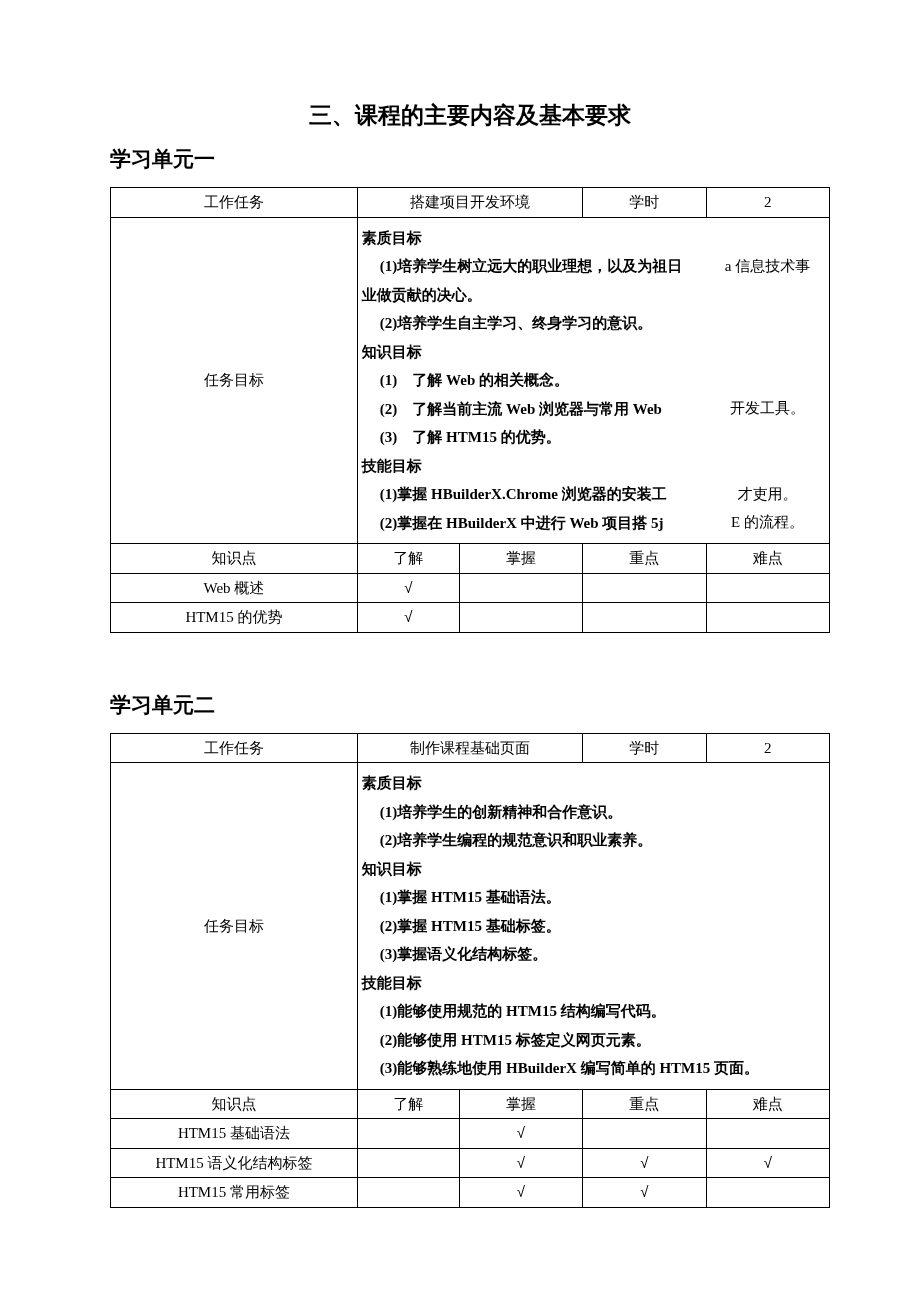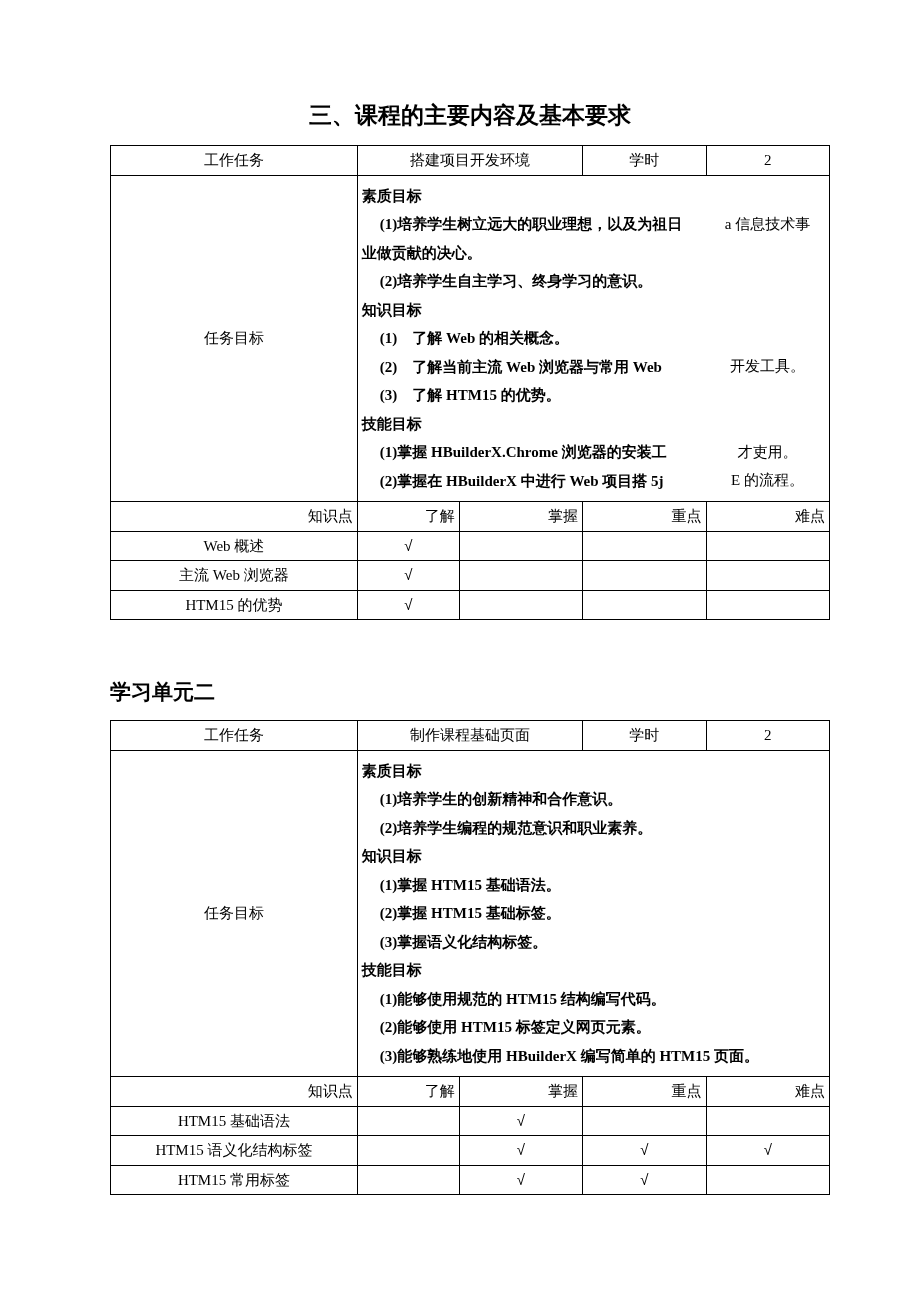--- a/index.html
+++ b/index.html
@@ -56,30 +56,31 @@
     .goals-cell p { margin: 0; font-weight: bold; }
     .small-right {
       text-align: center;
       vertical-align: top;
       padding: 6px 2px;
       line-height: 1.9;
       font-size: 15px;
       border-left: none;
     }
     .small-right-merge-left { border-right: none; }
-    .kp-header td { font-family: "SimSun", "宋体", serif; text-align: right; }
+    .kp-header td { font-family: "SimSun", "宋体", serif; }
     .tick { font-family: "Arial", sans-serif; }
     .row-head-task td { }
   </style>
 </head>
 <body>
 
 <h1 class="main-heading">三、课程的主要内容及基本要求</h1>
 
 <div class="unit-block">
+  <h2 class="unit-heading">学习单元一</h2>
   <table>
     <tbody>
         <tr class="row-head-task">
       <td class="label-cell">工作任务</td>
       <td colspan="2">搭建项目开发环境</td>
       <td class="col4">学时</td>
       <td class="col5">2</td>
     </tr>
     <tr>
       <td class="label-cell" rowspan="1">任务目标</td>
@@ -111,27 +112,20 @@
     </tr>
     <tr class="kp-header">
       <td class="label-cell">知识点</td>
       <td class="col2">了解</td>
       <td class="col3">掌握</td>
       <td class="col4">重点</td>
       <td class="col5">难点</td>
     </tr>
     <tr>
       <td>Web 概述</td>
-      <td class="tick">√</td>
-      <td class="tick"></td>
-      <td class="tick"></td>
-      <td class="tick"></td>
-    </tr>
-    <tr>
-      <td>主流 Web 浏览器</td>
       <td class="tick">√</td>
       <td class="tick"></td>
       <td class="tick"></td>
       <td class="tick"></td>
     </tr>
     <tr>
       <td>HTM15 的优势</td>
       <td class="tick">√</td>
       <td class="tick"></td>
       <td class="tick"></td>

